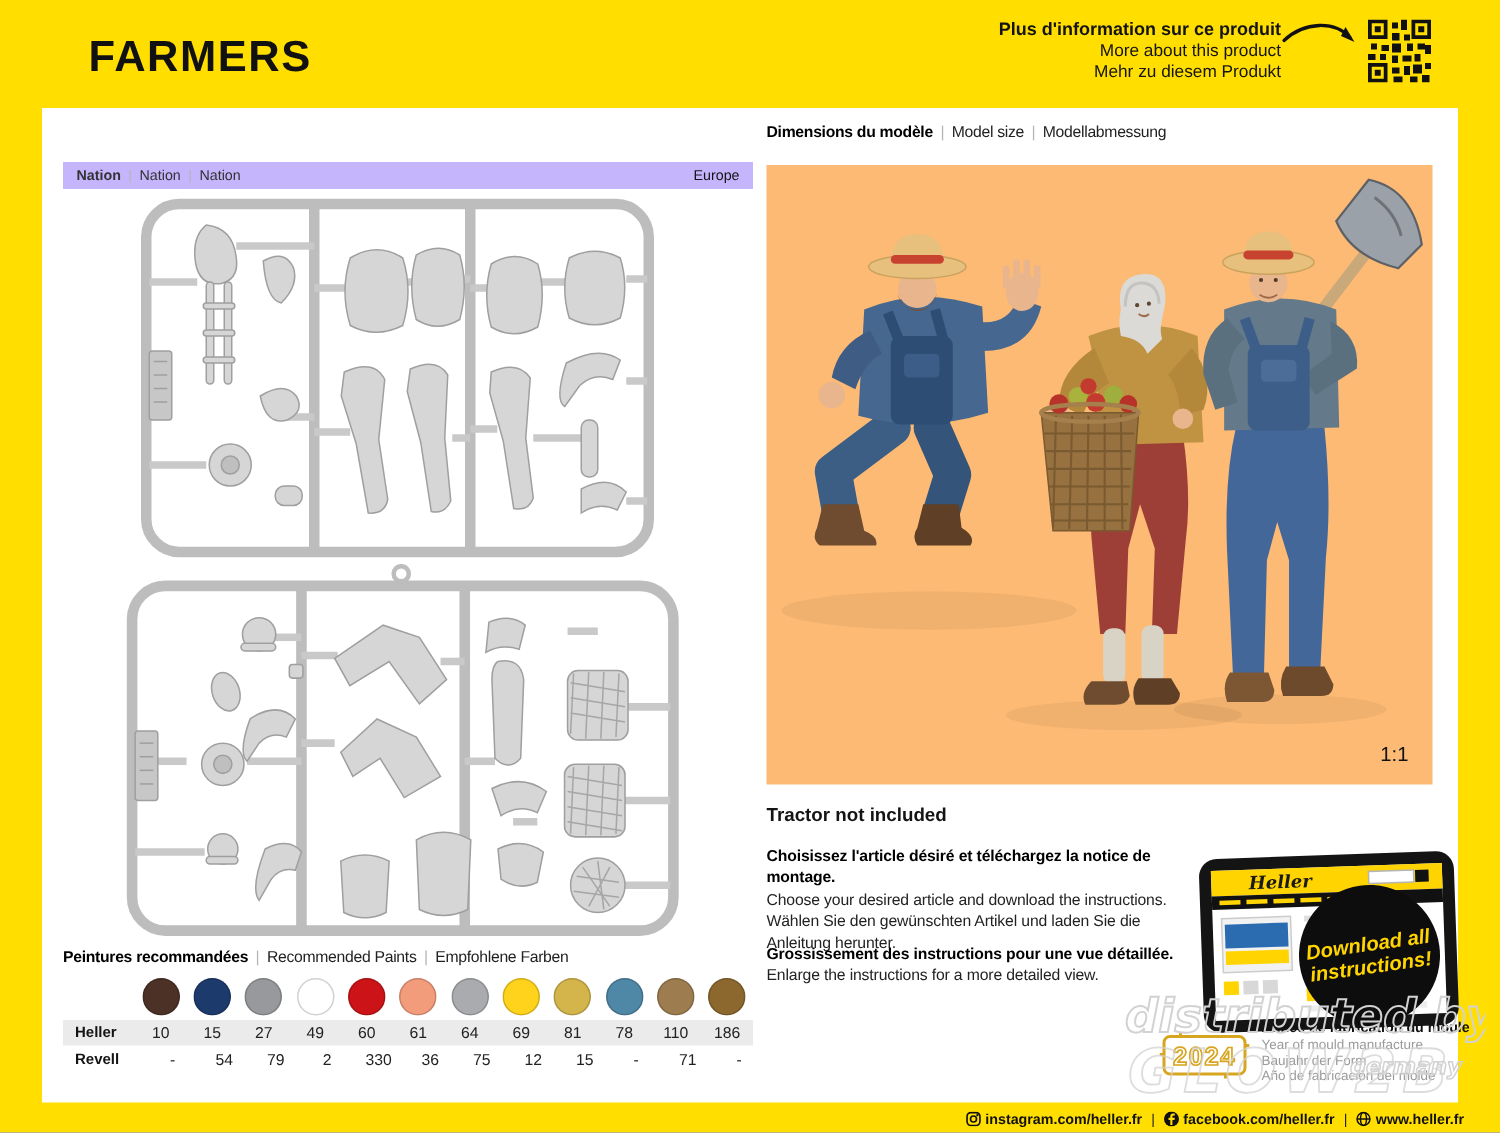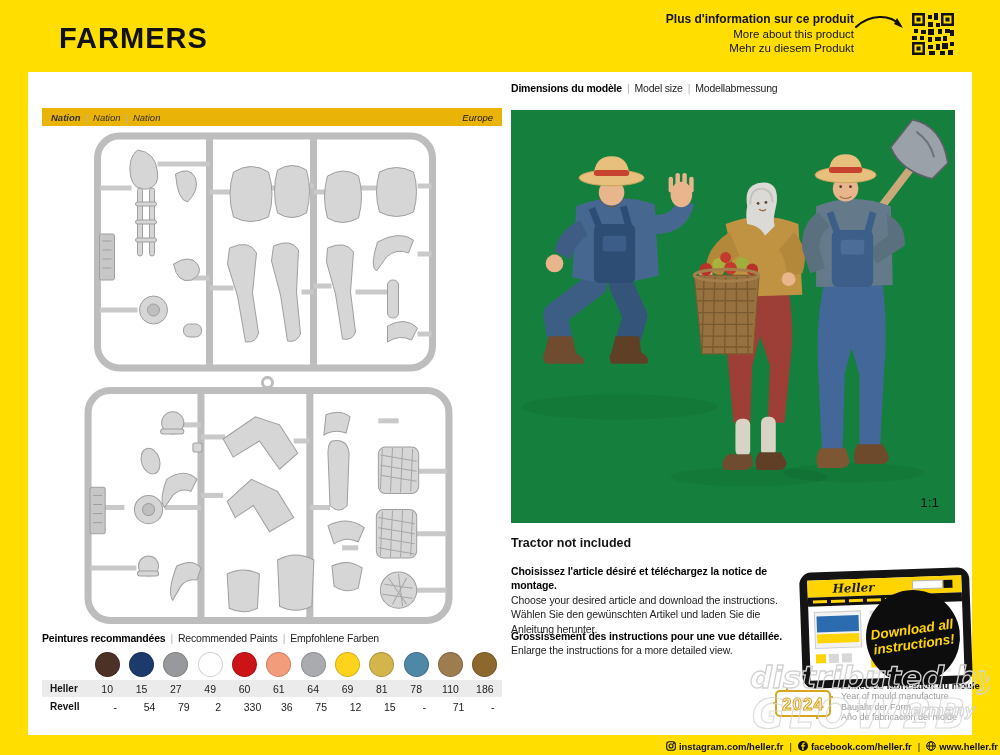--- a/index.html
+++ b/index.html
@@ -14,62 +14,62 @@
   .info-block .l2,.info-block .l3{font-size:11.5px;font-weight:400;}
   .arrow-wrap{position:absolute;left:851px;top:10px;}
   .qr-wrap{position:absolute;left:909px;top:13px;}
   
   .panel{position:absolute;left:28px;top:72px;width:944px;height:663px;background:#ffffff;}
   .sec-title{position:absolute;font-size:10.5px;letter-spacing:-0.2px;white-space:nowrap;font-weight:500;color:#222;}
   .sec-title .b{font-weight:800;color:#000;}
   .pipe::after{content:"|";color:#b5b5b5;font-weight:400;margin:0 5px;}
   
   .info-title{left:14px;top:10px;}
-  .nation-bar{position:absolute;left:14px;top:36px;width:460px;height:18px;background:#eab308;
+  .nation-bar{position:absolute;left:14px;top:36px;width:460px;height:18px;background:#c4b5fd;
               display:flex;align-items:center;justify-content:space-between;
-              font-size:9.5px;box-sizing:border-box;padding:0 9px;font-style:italic;}
+              font-size:9.5px;box-sizing:border-box;padding:0 9px;}
   .nation-left .b{font-weight:800;}
   .nation-left{color:#333;}
   .sprue{position:absolute;}
   .sprue1{left:58px;top:56px;}
   .sprue2{left:52px;top:304px;}
   .paints-title{left:14px;top:560px;}
   .paint-grid{position:absolute;left:14px;width:460px;display:grid;
               grid-template-columns:48px repeat(12,1fr);align-items:center;}
   .swatch-row{top:579px;height:27px;}
   .swatch{width:25px;height:25px;border-radius:50%;justify-self:center;border:1px solid rgba(0,0,0,0.18);box-sizing:border-box;}
   .paint-row{height:17px;font-size:10.5px;}
   .paint-row .brand{font-weight:800;padding-left:8px;font-size:10px;}
   .paint-row .cell{text-align:center;color:#222;}
   .row-heller{top:608px;background:#ebebeb;}
   .row-revell{top:626px;gap:16px;}
   
   .dim-title{left:483px;top:10px;}
-  .model-image{position:absolute;left:483px;top:38px;width:444px;height:413px;background:#15803d;}
+  .model-image{position:absolute;left:483px;top:38px;width:444px;height:413px;background:#fdba74;}
   .scale-label{position:absolute;right:16px;bottom:13px;font-size:13.5px;color:#111;}
   .tractor-note{position:absolute;left:483px;top:464px;font-size:12.5px;font-weight:800;}
   .para{position:absolute;left:483px;width:292px;font-size:10.5px;line-height:14.4px;
         letter-spacing:-0.1px;color:#222;}
   .para .b{font-weight:800;color:#000;display:block;}
   .para1{top:492px;}
   .para2{top:557px;}
   .tablet{position:absolute;left:768px;top:492px;}
   .badge{position:absolute;left:838px;top:518px;width:94px;height:94px;background:#0d0d0d;
          border-radius:50%;display:flex;flex-direction:column;align-items:center;justify-content:center;
          transform:rotate(-8deg);z-index:4;}
   .badge span{color:#ffd400;font-weight:800;font-style:italic;font-size:13.5px;line-height:15px;}
   .mould{position:absolute;left:745px;top:608px;z-index:2;}
   .mould-stamp{position:absolute;left:0;top:4px;}
   .mould-text{position:absolute;left:68px;top:0;width:200px;}
   .mould-text .t1{font-size:9.5px;font-weight:800;color:#111;line-height:11px;}
   .mould-text .t2{font-size:9px;color:#9a9a9a;line-height:10.5px;}
   .watermark{position:absolute;left:722px;top:640px;z-index:5;pointer-events:none;}
   
   .bottombar{position:absolute;left:0;top:737px;width:1000px;height:18px;display:flex;
-             align-items:center;justify-content:flex-end;padding-right:2px;box-sizing:border-box;
+             align-items:center;justify-content:flex-end;padding-right:24px;box-sizing:border-box;
              font-size:9.5px;font-weight:700;color:#111;}
   .foot-item{display:inline-flex;align-items:center;gap:3px;}
   .foot-sep{margin:0 6px;font-weight:400;color:#222;}
 </style>
 </head>
 <body>
 
 <div class="page">
 
   <div class="topbar">

